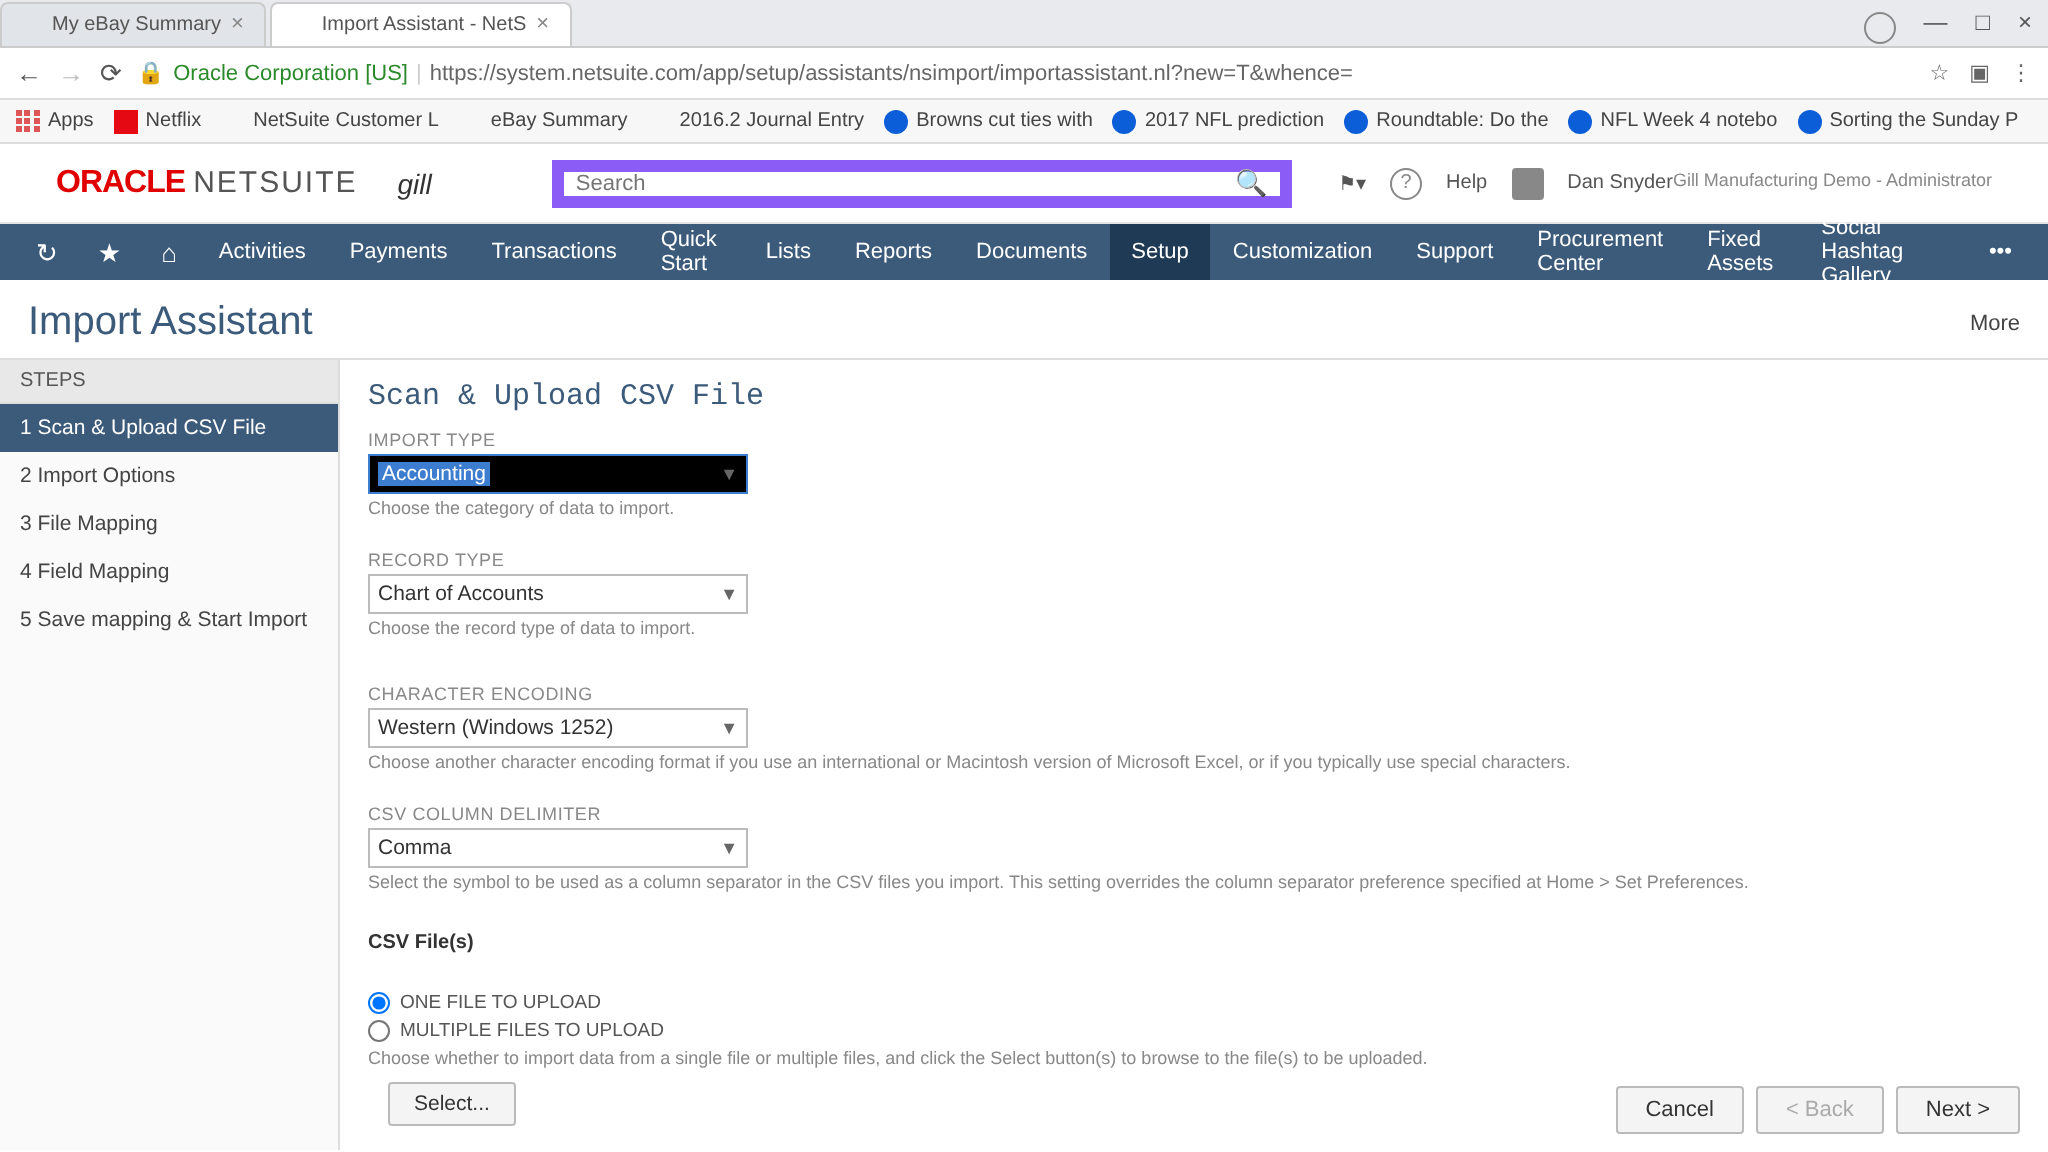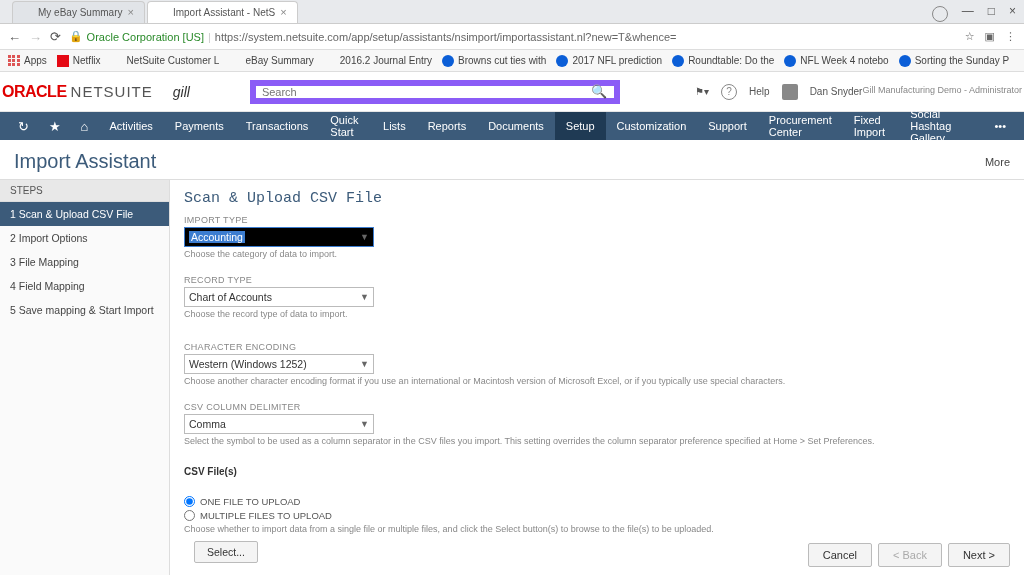--- a/index.html
+++ b/index.html
@@ -1,39 +1,39 @@
 <!DOCTYPE html>
 <html><head>
 <meta charset="utf-8">
 <style>
   * { box-sizing: border-box; margin: 0; padding: 0; font-family: Arial, Helvetica, sans-serif; }
   body { width: 1024px; height: 576px; overflow: hidden; background: #fff; font-size: 11px; color: #333; }
 
   
-  .browser-tabs { display: flex; align-items: center; height: 24px; background: #e8eaed; border-bottom: 1px solid #ccc; padding-left: 12px; }
+  .browser-tabs { display: flex; align-items: center; height: 24px; background: #e8eaed; border-bottom: 1px solid #ccc; padding-left: 0; }
   .tab { display: flex; align-items: center; height: 22px; padding: 0 10px 0 8px; background: #fff; border: 1px solid #ccc; border-bottom: none; border-radius: 4px 4px 0 0; font-size: 10px; color: #555; margin-right: 2px; gap:5px; }
   .tab.inactive { background: #e1e4e8; }
   .tab-x { color:#888; font-size:11px; }
   .tab-fav { width:12px; height:12px; display:inline-block; }
   .win-controls { margin-left:auto; display:flex; gap:14px; padding-right:8px; color:#555; font-size:12px; }
   .win-controls .user-circle { width:16px;height:16px;border:1.5px solid #888;border-radius:50%; display:inline-block; position:relative; top:2px;}
   .addr-bar { display:flex; align-items:center; height:26px; background:#fff; border-bottom:1px solid #ddd; padding:0 8px; gap:8px; }
   .addr-icon { color:#555; font-size:13px; cursor:pointer; }
   .addr-url { flex:1; display:flex; align-items:center; gap:4px; font-size:11px; color:#666; }
   .lock { color:#2a8a2a; font-size:11px; }
   .corp { color:#2a8a2a; }
   .addr-right { display:flex; gap:10px; color:#666; }
   .bookmarks { display:flex; align-items:center; height:22px; background:#f7f7f7; border-bottom:1px solid #ddd; padding:0 8px; gap:10px; font-size:10px; color:#444; }
   .bm { display:flex; align-items:center; gap:4px; white-space:nowrap; }
   .bm-dots { width:12px;height:12px; display:grid; grid-template-columns:repeat(3,1fr); gap:1px;}
   .bm-dots span{background:#d55; width:3px;height:3px;}
   .bm-icon { width:12px;height:12px; display:inline-block; }
 
   
-  .ns-header { display:flex; align-items:center; height:40px; padding:0 2px; border-bottom:1px solid #e5e5e5; }
+  .ns-header { display:flex; align-items:center; height:40px; padding:0 28px; border-bottom:1px solid #e5e5e5; }
   .oracle-logo { color:#e00000; font-weight:bold; font-size:16px; letter-spacing:-0.5px;}
   .netsuite-word { color:#555; font-size:15px; font-weight:300; margin-left:4px; letter-spacing:1px;}
   .gill-logo { color:#333; font-size:14px; margin-left:20px; font-style:italic; }
   .ns-search { margin-left:60px; width:370px; height:24px; border:6px solid #8b5cf6; display:flex; align-items:center; padding:0 6px; color:#888; }
   .ns-search input { border:none; outline:none; flex:1; font-size:11px; }
   .ns-search .mag { color:#888; font-size:13px; }
   .ns-right { margin-left:auto; display:flex; align-items:center; gap:12px; font-size:10px; color:#555;}
   .ns-user { display:flex; flex-direction:row; line-height:1.1; }
   .ns-user .role { color:#888; font-size:9px; }
   .icon-btn { width:16px;height:16px; display:inline-flex; align-items:center; justify-content:center; border-radius:50%; }
@@ -201,21 +201,21 @@
   <span class="nitem">Payments</span>
   <span class="nitem">Transactions</span>
   <span class="nitem">Quick Start</span>
   <span class="nitem">Lists</span>
   <span class="nitem">Reports</span>
   <span class="nitem">Documents</span>
   <span class="nitem active">Setup</span>
   <span class="nitem">Customization</span>
   <span class="nitem">Support</span>
   <span class="nitem">Procurement Center</span>
-  <span class="nitem">Fixed Import</span>
+  <span class="nitem">Fixed Assets</span>
   <span class="nitem">Social Hashtag Gallery</span>
   <span class="ndots">•••</span>
 </div>
 
 <div class="page-title-bar">
   <span class="page-title">Import Assistant</span>
   <span class="more-link">More</span>
 </div>
 
 <div class="main-wrap">

